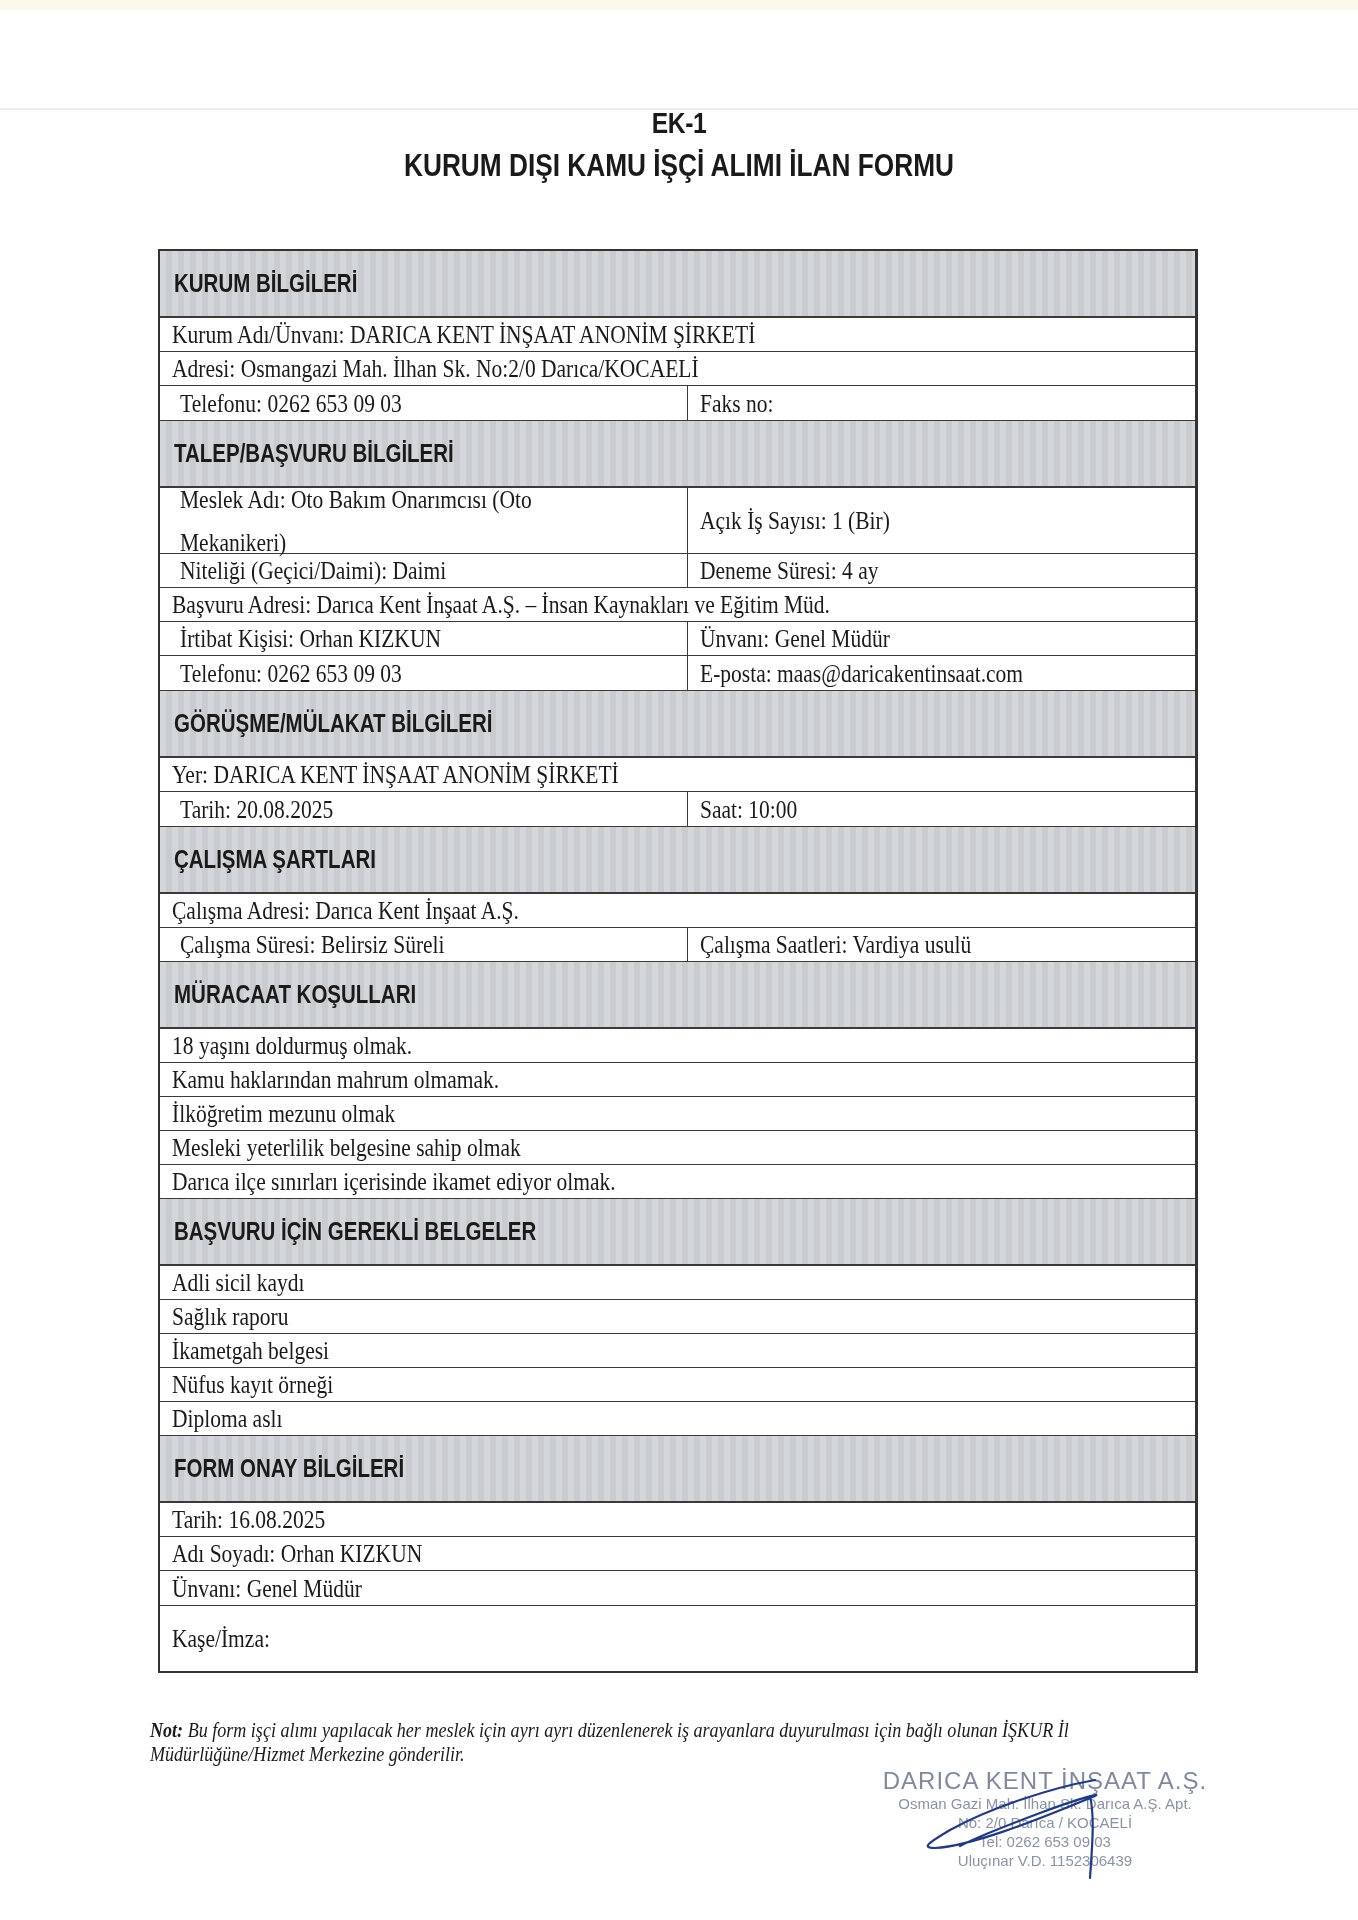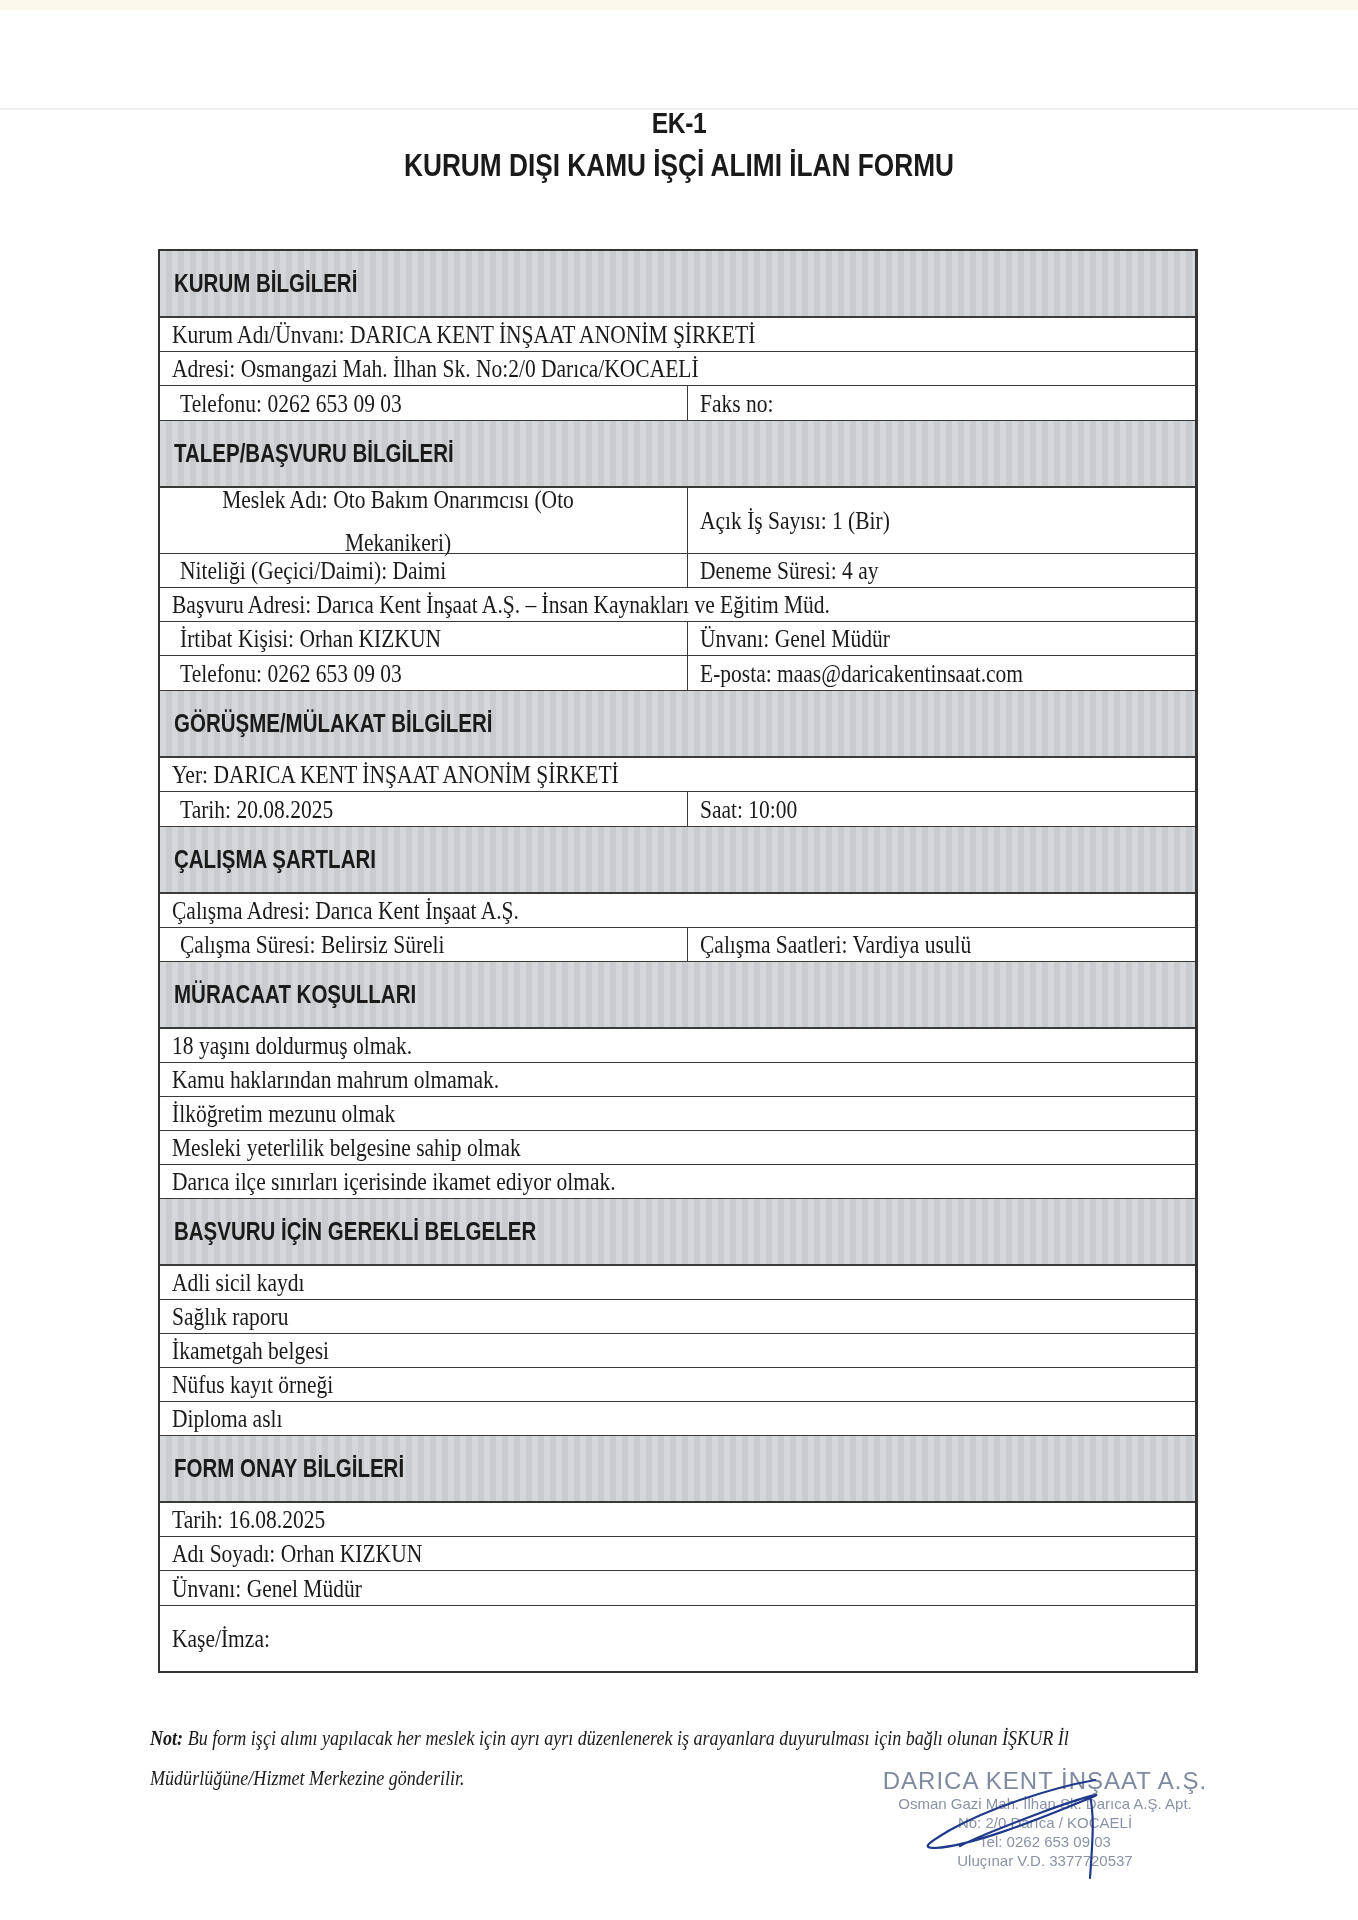--- a/index.html
+++ b/index.html
@@ -7,21 +7,21 @@
     width: 1358px; height: 1920px; background: #ffffff; position: relative; overflow: hidden;
     font-family: "Liberation Serif", "DejaVu Serif", serif; color: #1a1a1a;
   }
   .topstrip { position: absolute; left: 0; top: 0; width: 1358px; height: 10px; background: #fbf9ec; }
   .scanline { position: absolute; left: 0; top: 108px; width: 1358px; height: 2px; background: #efefef; }
   .title-block { position: absolute; left: 0; top: 104px; width: 1358px; text-align: center; }
   .title-ek { font-family: "Liberation Sans", "DejaVu Sans", sans-serif; font-weight: bold; font-size: 30px; letter-spacing: -0.5px; line-height: 38px; transform: scaleX(0.82); }
   .title-main { font-family: "Liberation Sans", "DejaVu Sans", sans-serif; font-weight: bold; font-size: 32px; line-height: 46px; transform: scaleX(0.82); }
   .form-table {
     position: absolute; left: 158px; top: 249px; width: 1040px;
-    border: 2px solid #333; border-right-width: 3px; box-sizing: border-box; text-align: center;
+    border: 2px solid #333; border-right-width: 3px; box-sizing: border-box;
   }
   .row { position: relative; display: flex; border-bottom: 1.5px solid #3a3a3a; box-sizing: border-box; }
   .row:last-child { border-bottom: none; }
   .sec-head {
     background: #cfd2d6;
     background-image: repeating-linear-gradient(90deg, rgba(255,255,255,0.10) 0 6px, rgba(0,0,0,0.03) 6px 12px);
     height: 67px; align-items: center; padding-left: 14px;
     border-bottom: 2px solid #3a3a3a;
   }
   .sec-head span {
@@ -35,21 +35,21 @@
   .cell .t { display: inline-block; transform: scaleX(0.86); transform-origin: left center; }
   .cell.left { width: 520px; border-right: 1.5px solid #3a3a3a; margin-left: 8px; }
   .cell.right { flex: 1; }
   .cell.full { flex: 1; }
   .h33 { height: 33px; }
   .h34 { height: 34px; }
   .h65 { height: 65px; }
   .cell.wrap { white-space: normal; line-height: 43px; }
   .note {
     position: absolute; left: 150px; top: 1718px; width: 1060px;
-    font-family: "Liberation Serif", "DejaVu Serif", serif; font-style: italic; font-size: 21px; line-height: 40px;
+    font-family: "Liberation Serif", "DejaVu Serif", serif; font-style: italic; font-size: 21px; line-height: 24px;
   }
   .note .inner { display: inline-block; transform: scaleX(0.86); transform-origin: left top; width: 1230px; }
   .note b { font-weight: bold; }
   .stamp {
     position: absolute; left: 880px; top: 1768px; width: 330px; height: 120px;
     font-family: "Liberation Sans", "DejaVu Sans", sans-serif; color: #8a93a6; text-align: center;
   }
   .stamp .s1 { font-size: 24px; letter-spacing: 1px; line-height: 26px; color: #7f8aa0; }
   .stamp .s2 { font-size: 15px; line-height: 19px; }
   .stamp svg { position: absolute; left: 0; top: 0; }
@@ -249,17 +249,17 @@
 
 <div class="note">
   <div class="inner"><b>Not:</b><span> Bu form işçi alımı yapılacak her meslek için ayrı ayrı düzenlenerek iş arayanlara duyurulması için bağlı olunan İŞKUR İl Müdürlüğüne/Hizmet Merkezine gönderilir.</span></div>
 </div>
 
 <div class="stamp">
   <div class="s1">DARICA KENT İNŞAAT A.Ş.</div>
   <div class="s2">Osman Gazi Mah. İlhan Sk. Darıca A.Ş. Apt.</div>
   <div class="s2">No: 2/0 Darıca / KOCAELİ</div>
   <div class="s2">Tel: 0262 653 09 03</div>
-  <div class="s2">Uluçınar V.D. 3377720537</div>
+  <div class="s2">Uluçınar V.D. 1152306439</div>
   <svg width="330" height="120" viewBox="0 0 330 120">
     <path d="M215 12 C170 20, 110 40, 70 62 C50 74, 40 80, 55 80 C90 78, 150 55, 210 30 C230 22, 200 30, 160 45 C120 60, 95 70, 80 78 M210 28 C215 50, 212 80, 210 110" fill="none" stroke="#1f3a8a" stroke-width="2.2" stroke-linecap="round"></path>
   </svg>
 </div>
 
 </body></html>

